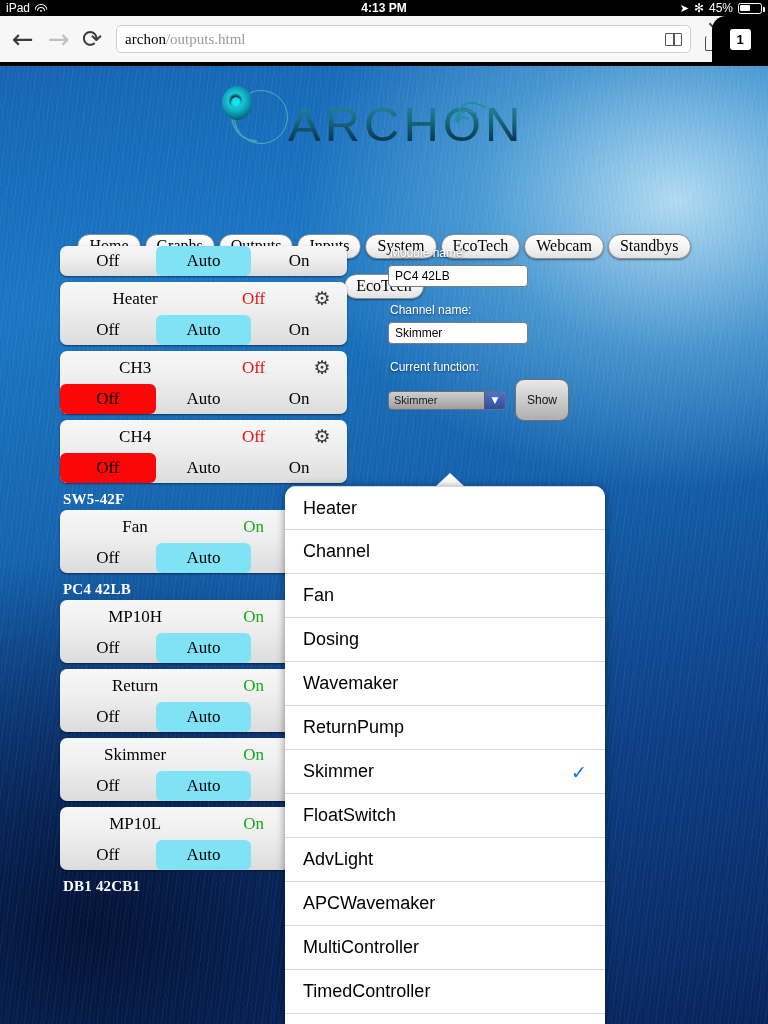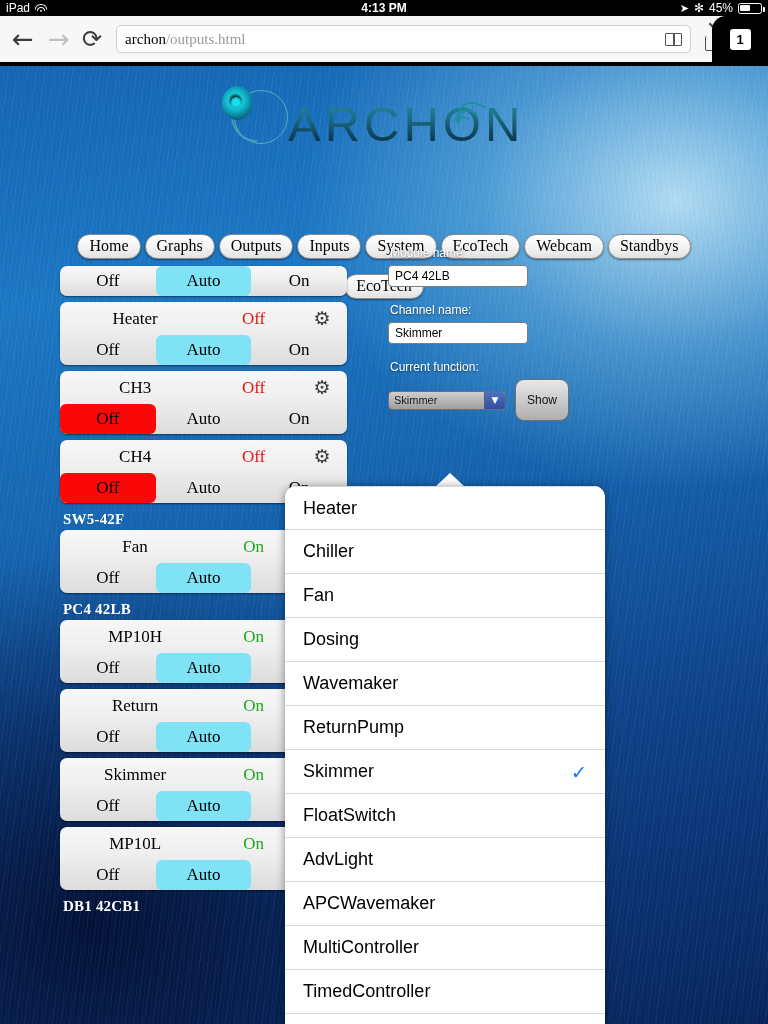--- a/index.html
+++ b/index.html
@@ -148,21 +148,21 @@
   #nav { position:absolute; top:168px; left:0; width:768px; text-align:center; }
   #nav2{ position:absolute; top:208px; left:0; width:768px; text-align:center; }
   .pill {
     display:inline-block; background:linear-gradient(180deg,#ffffff 0%, #f3f3f3 55%, #e2e2e2 100%);
     border:1px solid #8d8d8d; border-radius:13px; padding:2px 11px 3px;
     font-family:"Liberation Serif", serif; font-size:16px; color:#000;
     margin:0 2px; box-shadow:0 1px 2px rgba(0,0,0,.45);
   }
 
   
-  #channels { position:absolute; left:60px; top:180px; width:287px;margin-top:20px; }
+  #channels { position:absolute; left:60px; top:180px; width:287px; }
   .grp-hdr {
     color:#fff; font-family:"Liberation Serif", serif; font-weight:bold; font-size:15px;
     padding:2px 0 2px 3px; letter-spacing:.2px;
   }
   .card {
     background:linear-gradient(180deg,#f7f7f7 0%, #efefef 42%, #dcdcdc 100%);
     border-radius:7px; margin-bottom:6px; overflow:hidden;
     box-shadow:0 1px 2px rgba(0,0,0,.5);
   }
   .card .top {
@@ -417,21 +417,21 @@
       <span class="showbtn">Show</span>
     </div>
   </div>
 
   <div id="pop-arrow"></div>
   <div id="popover">
       <div class="popitem">
         <span>Heater</span>
       </div>
       <div class="popitem">
-        <span>Chiller</span>
+        <span>Channel</span>
       </div>
       <div class="popitem">
         <span>Fan</span>
       </div>
       <div class="popitem">
         <span>Dosing</span>
       </div>
       <div class="popitem">
         <span>Wavemaker</span>
       </div>

